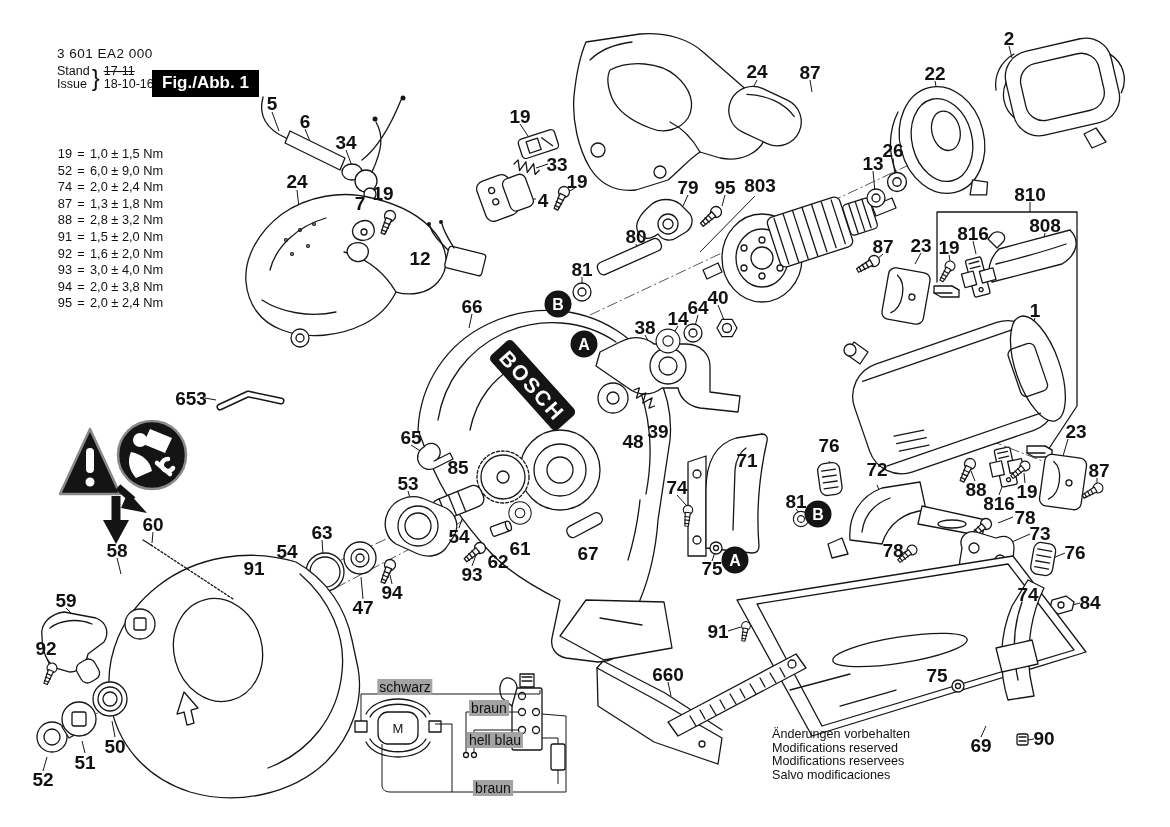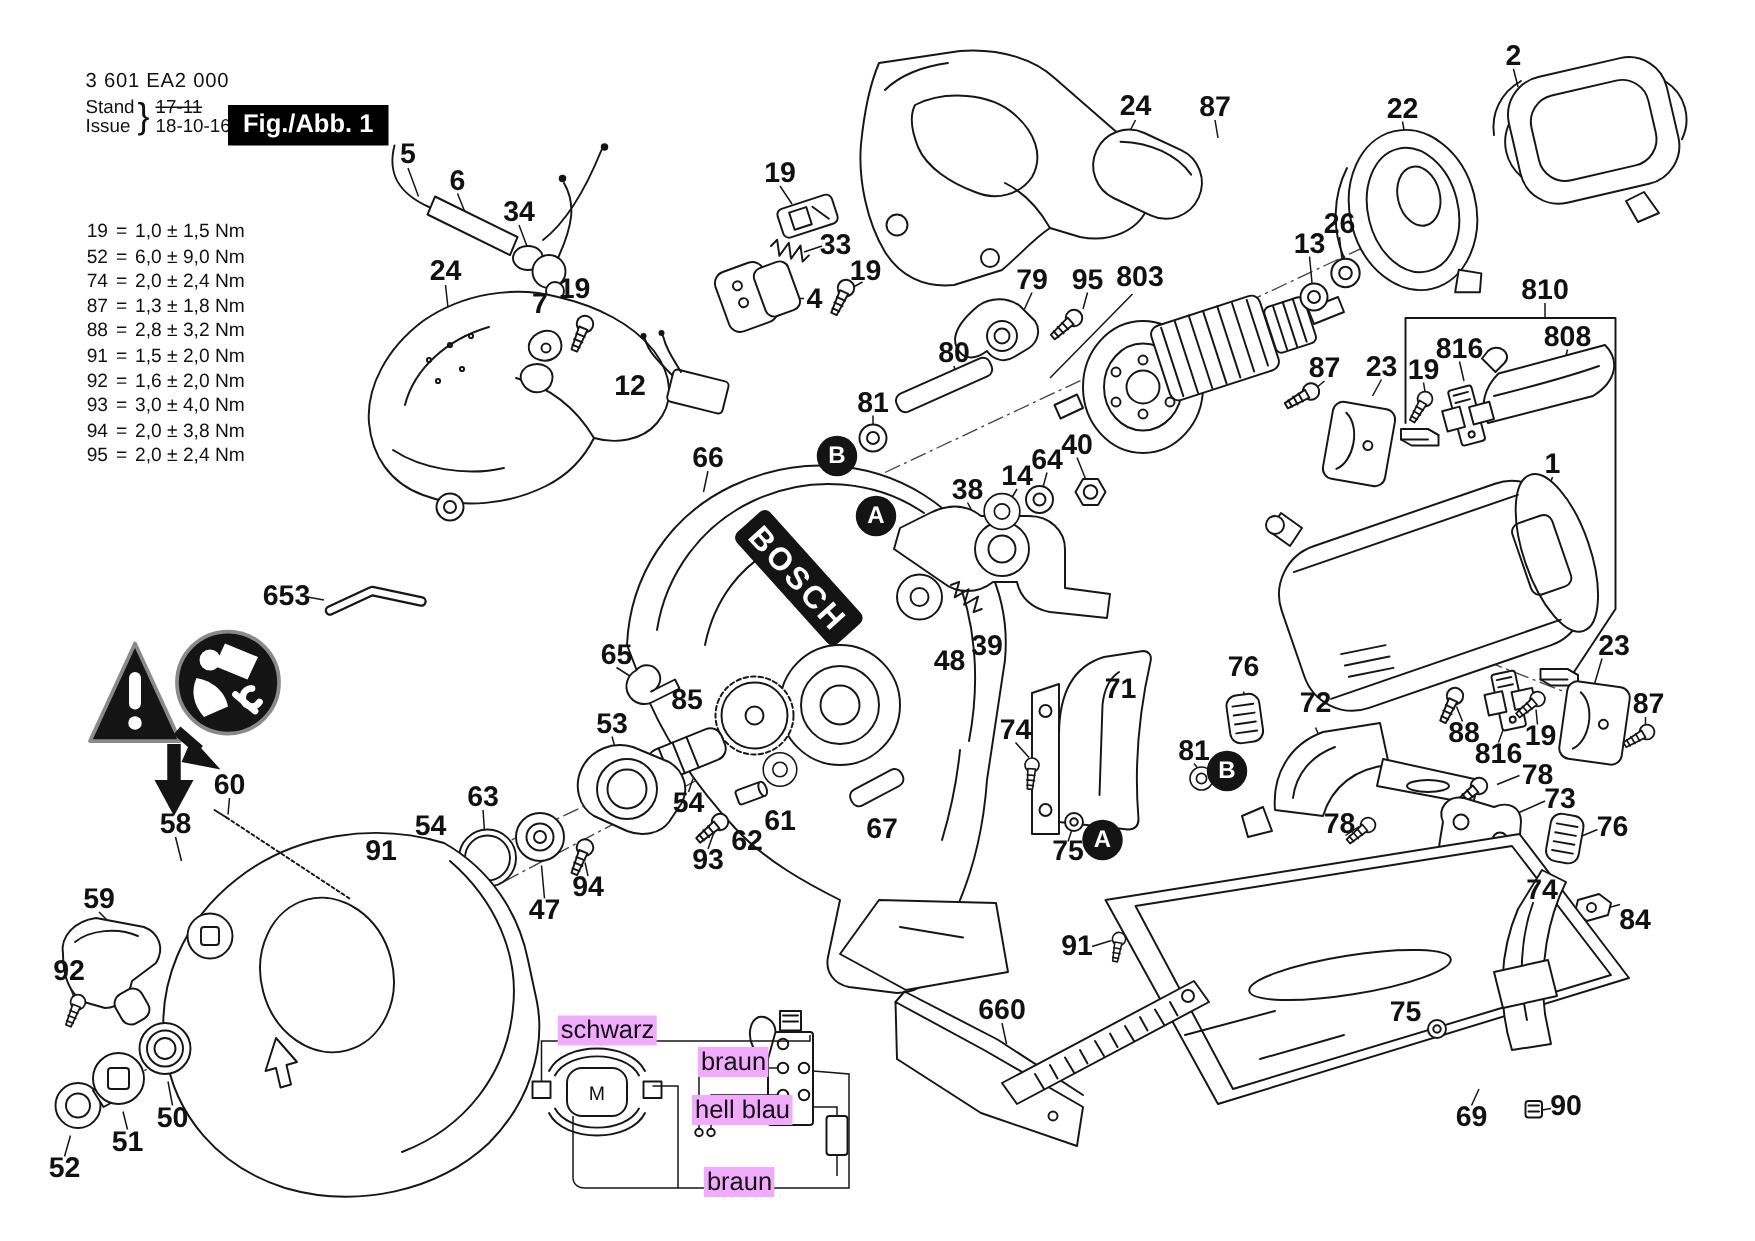--- a/index.html
+++ b/index.html
@@ -24,21 +24,21 @@
   .strike{text-decoration:line-through;}
   .figbox{position:absolute;left:152px;top:70px;background:#000;color:#fff;font-size:17px;
           font-weight:bold;padding:3px 10px 4px 10px;}
   .torque{position:absolute;left:30px;top:142px;font-size:12.8px;line-height:15.2px;}
   .tq-rows{margin-top:4px;}
   .tq-row{display:flex;line-height:16.6px;}
   .tq-pos{width:42px;text-align:right;}
   .tq-eq{width:18px;text-align:center;}
   .tq-val{white-space:pre;}
   .notes{position:absolute;left:772px;top:728px;font-size:12.6px;line-height:13.6px;}
-  .wlabel{position:absolute;transform:translate(-50%,-50%);font-size:17px;background:#f0abfc;
+  .wlabel{position:absolute;transform:translate(-50%,-50%);font-size:14px;background:#a3a3a3;
           padding:0 2px;white-space:nowrap;}
 </style>
 </head>
 <body>
 
 <div class="page">
 
   <svg width="1170" height="827" viewBox="0 0 1170 827">
     <defs>
       <g id="screw">
@@ -495,20 +495,26 @@
             <span class="tq-val">2,0 ± 3,8 Nm</span>
           </div>
           <div class="tq-row">
             <span class="tq-pos">95</span>
             <span class="tq-eq">=</span>
             <span class="tq-val">2,0 ± 2,4 Nm</span>
           </div>
         </div>
     </div>
 
+    <div class="notes" id="notes">
+        <div>Änderungen vorbehalten</div>
+        <div>Modifications reserved</div>
+        <div>Modifications reservees</div>
+        <div>Salvo modificaciones</div>
+      </div>
 
     <div id="callouts">
         <div class="callout" style="left: 272px; top: 103px;">5</div>
         <div class="callout" style="left: 305px; top: 121px;">6</div>
         <div class="callout" style="left: 346px; top: 142px;">34</div>
         <div class="callout" style="left: 297px; top: 181px;">24</div>
         <div class="callout" style="left: 360px; top: 203px;">7</div>
         <div class="callout" style="left: 383px; top: 193px;">19</div>
         <div class="callout" style="left: 420px; top: 258px;">12</div>
         <div class="callout" style="left: 520px; top: 116px;">19</div>
@@ -570,21 +576,21 @@
         <div class="callout" style="left: 893px; top: 550px;">78</div>
         <div class="callout" style="left: 976px; top: 489px;">88</div>
         <div class="callout" style="left: 999px; top: 503px;">816</div>
         <div class="callout" style="left: 1027px; top: 491px;">19</div>
         <div class="callout" style="left: 1076px; top: 431px;">23</div>
         <div class="callout" style="left: 1099px; top: 470px;">87</div>
         <div class="callout" style="left: 1025px; top: 517px;">78</div>
         <div class="callout" style="left: 1040px; top: 533px;">73</div>
         <div class="callout" style="left: 1075px; top: 552px;">76</div>
         <div class="callout" style="left: 1028px; top: 594px;">74</div>
-        <div class="callout" style="left: 1090px; top: 602px; margin-top: 12px;">84</div>
+        <div class="callout" style="left: 1090px; top: 602px;">84</div>
         <div class="callout" style="left: 718px; top: 631px;">91</div>
         <div class="callout" style="left: 668px; top: 674px;">660</div>
         <div class="callout" style="left: 937px; top: 675px;">75</div>
         <div class="callout" style="left: 981px; top: 745px;">69</div>
         <div class="callout" style="left: 1044px; top: 738px;">90</div>
       </div>
     <div id="markers">
         <div class="marker" style="left: 558px; top: 304px;">B</div>
         <div class="marker" style="left: 584px; top: 344px;">A</div>
         <div class="marker" style="left: 818px; top: 514px;">B</div>

